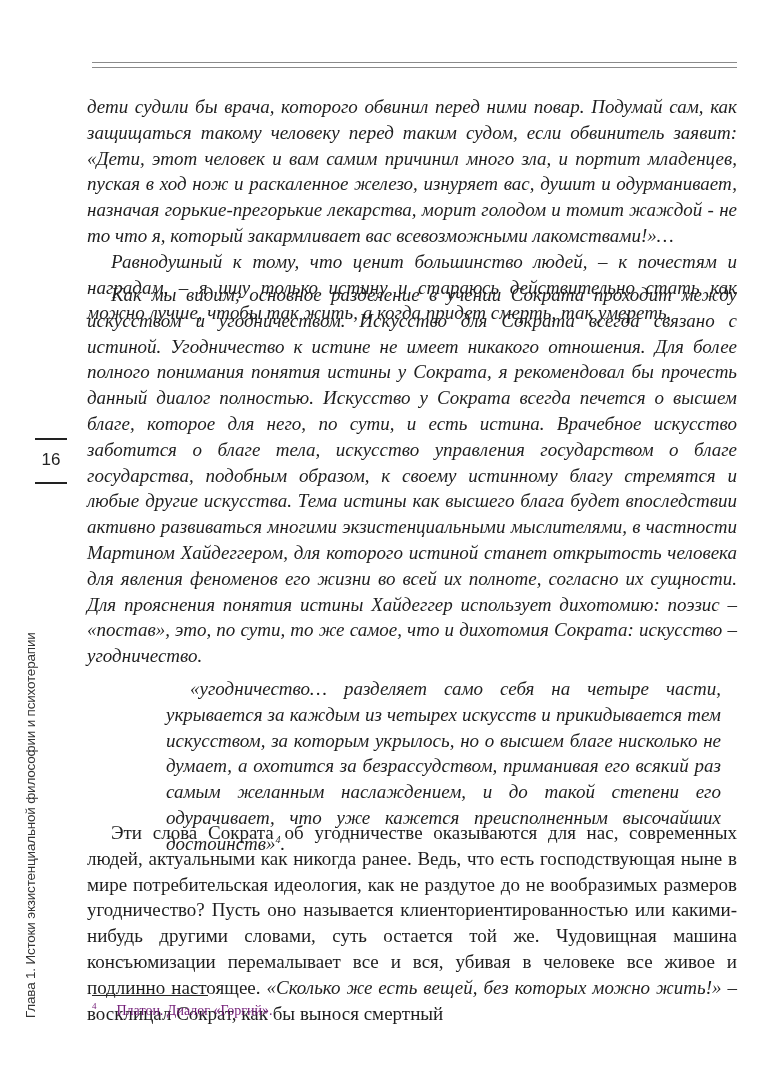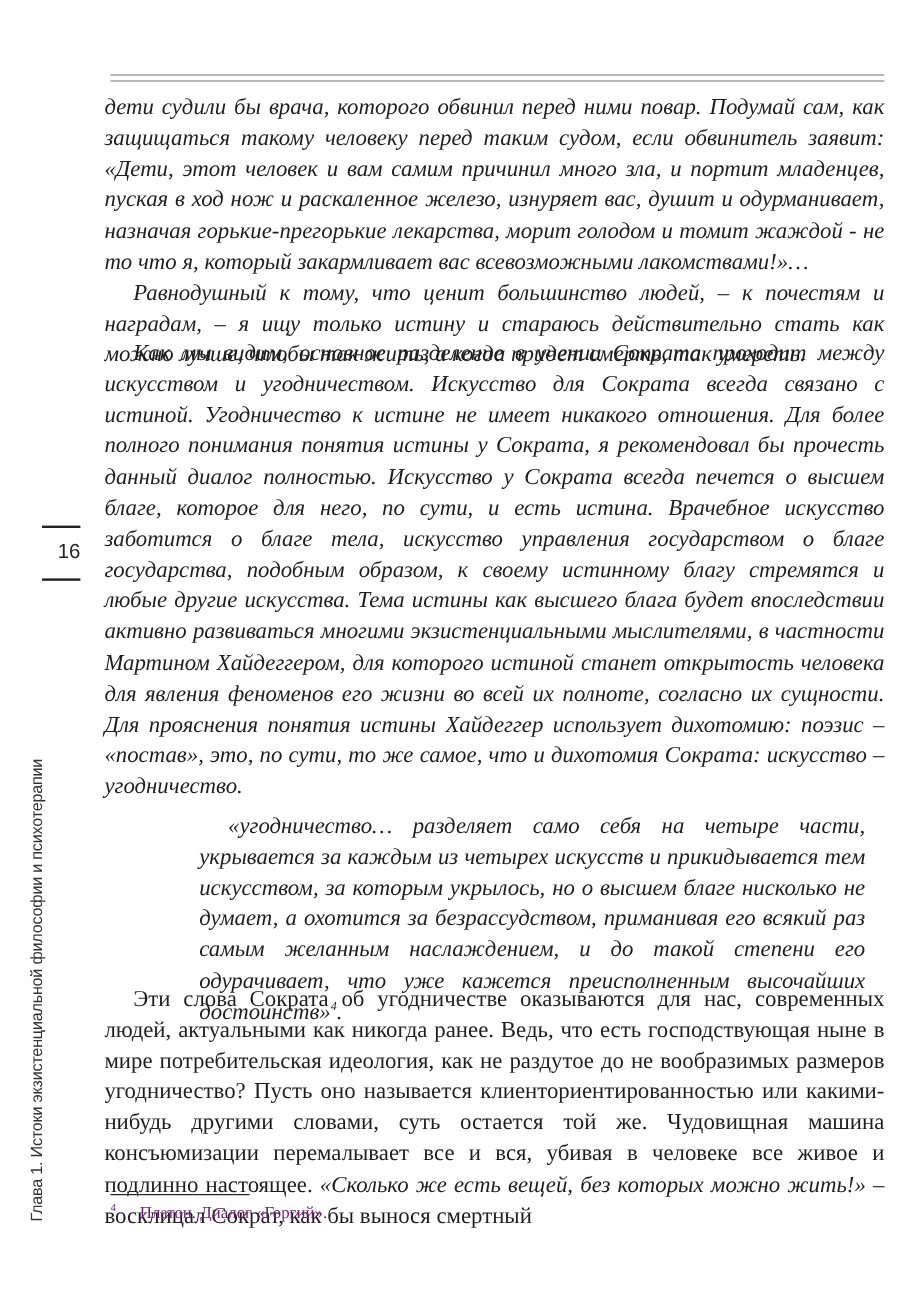--- a/index.html
+++ b/index.html
@@ -7,35 +7,35 @@
       width: 758px; height: 1080px; background: #ffffff; position: relative; overflow: hidden;
       color: #1e1e1e;
     }
     .rule-top { position: absolute; left: 92px; width: 645px; height: 0; border-top: 1.5px solid #8a8a8a; }
     .rule-top.r1 { top: 62px; }
     .rule-top.r2 { top: 67px; }
 
     .page-num-rule { position: absolute; left: 35px; width: 32px; height: 0; border-top: 2px solid #222; }
     .page-num-rule.a { top: 438px; }
     .page-num-rule.b { top: 482px; }
-    .page-num { position: absolute; left: 35px; width: 32px; top: 450px; text-align: right;
+    .page-num { position: absolute; left: 35px; width: 32px; top: 450px; text-align: center;
       font-family: "Liberation Sans", sans-serif; font-size: 17px; color: #222; }
 
     .running-head {
       position: absolute; left: 23px; top: 1018px; transform-origin: 0 0; transform: rotate(-90deg);
       font-family: "Liberation Sans", sans-serif; font-size: 13.5px; color: #333; white-space: nowrap;
       letter-spacing: -0.2px;
     }
 
     .text { position: absolute; left: 87px; width: 650px;
       font-family: "Liberation Serif", serif; font-size: 19px; line-height: 25.8px; text-align: justify; }
     .text p { margin: 0; }
     .it { font-style: italic; margin-top: 44px; }
     .indent { text-indent: 24px; }
-    .block1 { top: 77px; }
+    .block1 { top: 94px; }
     .block2 { top: 282px; font-style: italic; }
     .block3 { top: 676px; left: 166px; width: 555px; }
     .block4 { top: 820px; }
     sup.fn { font-size: 10px; vertical-align: super; line-height: 0; }
 
     .fn-rule { position: absolute; left: 92px; top: 995px; width: 116px; height: 0; border-top: 1.5px solid #222; }
     .footnote { position: absolute; left: 92px; top: 1001px; font-family: "Liberation Serif", serif; font-size: 14px; color: #701a75; }
     .footnote .fn-mark { font-size: 9px; vertical-align: super; margin-right: 20px; }
   </style>
 </head>

